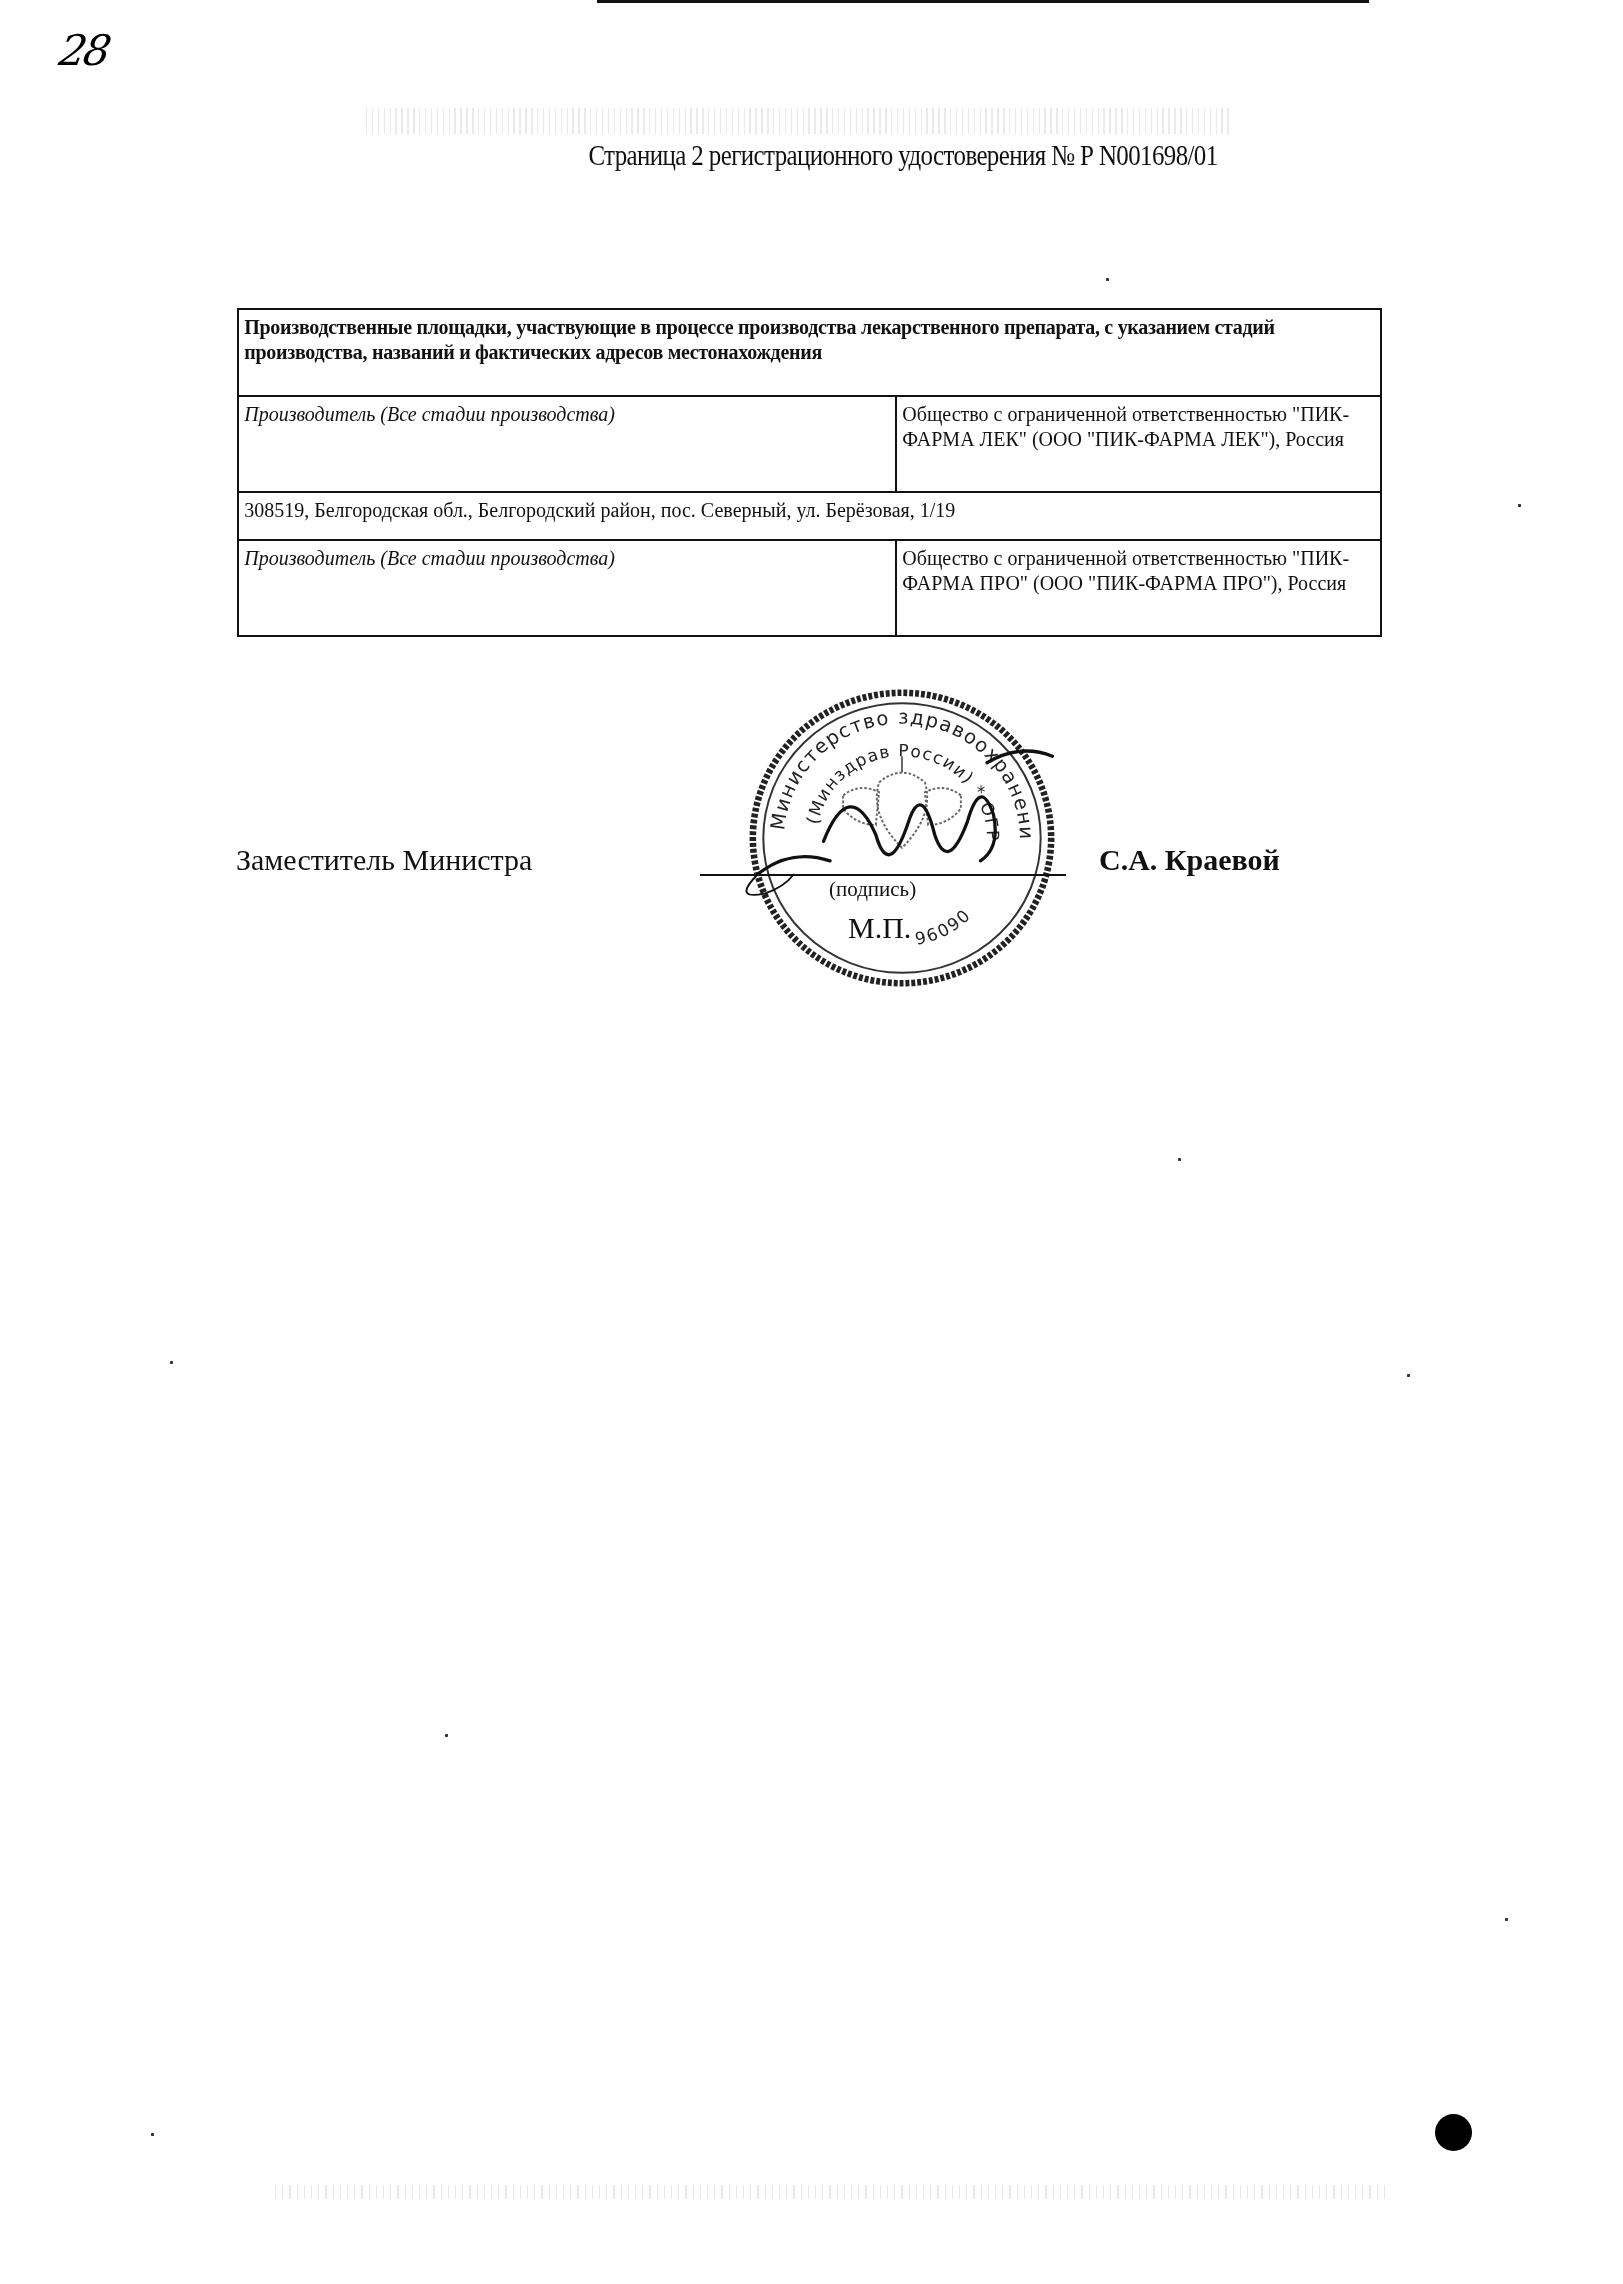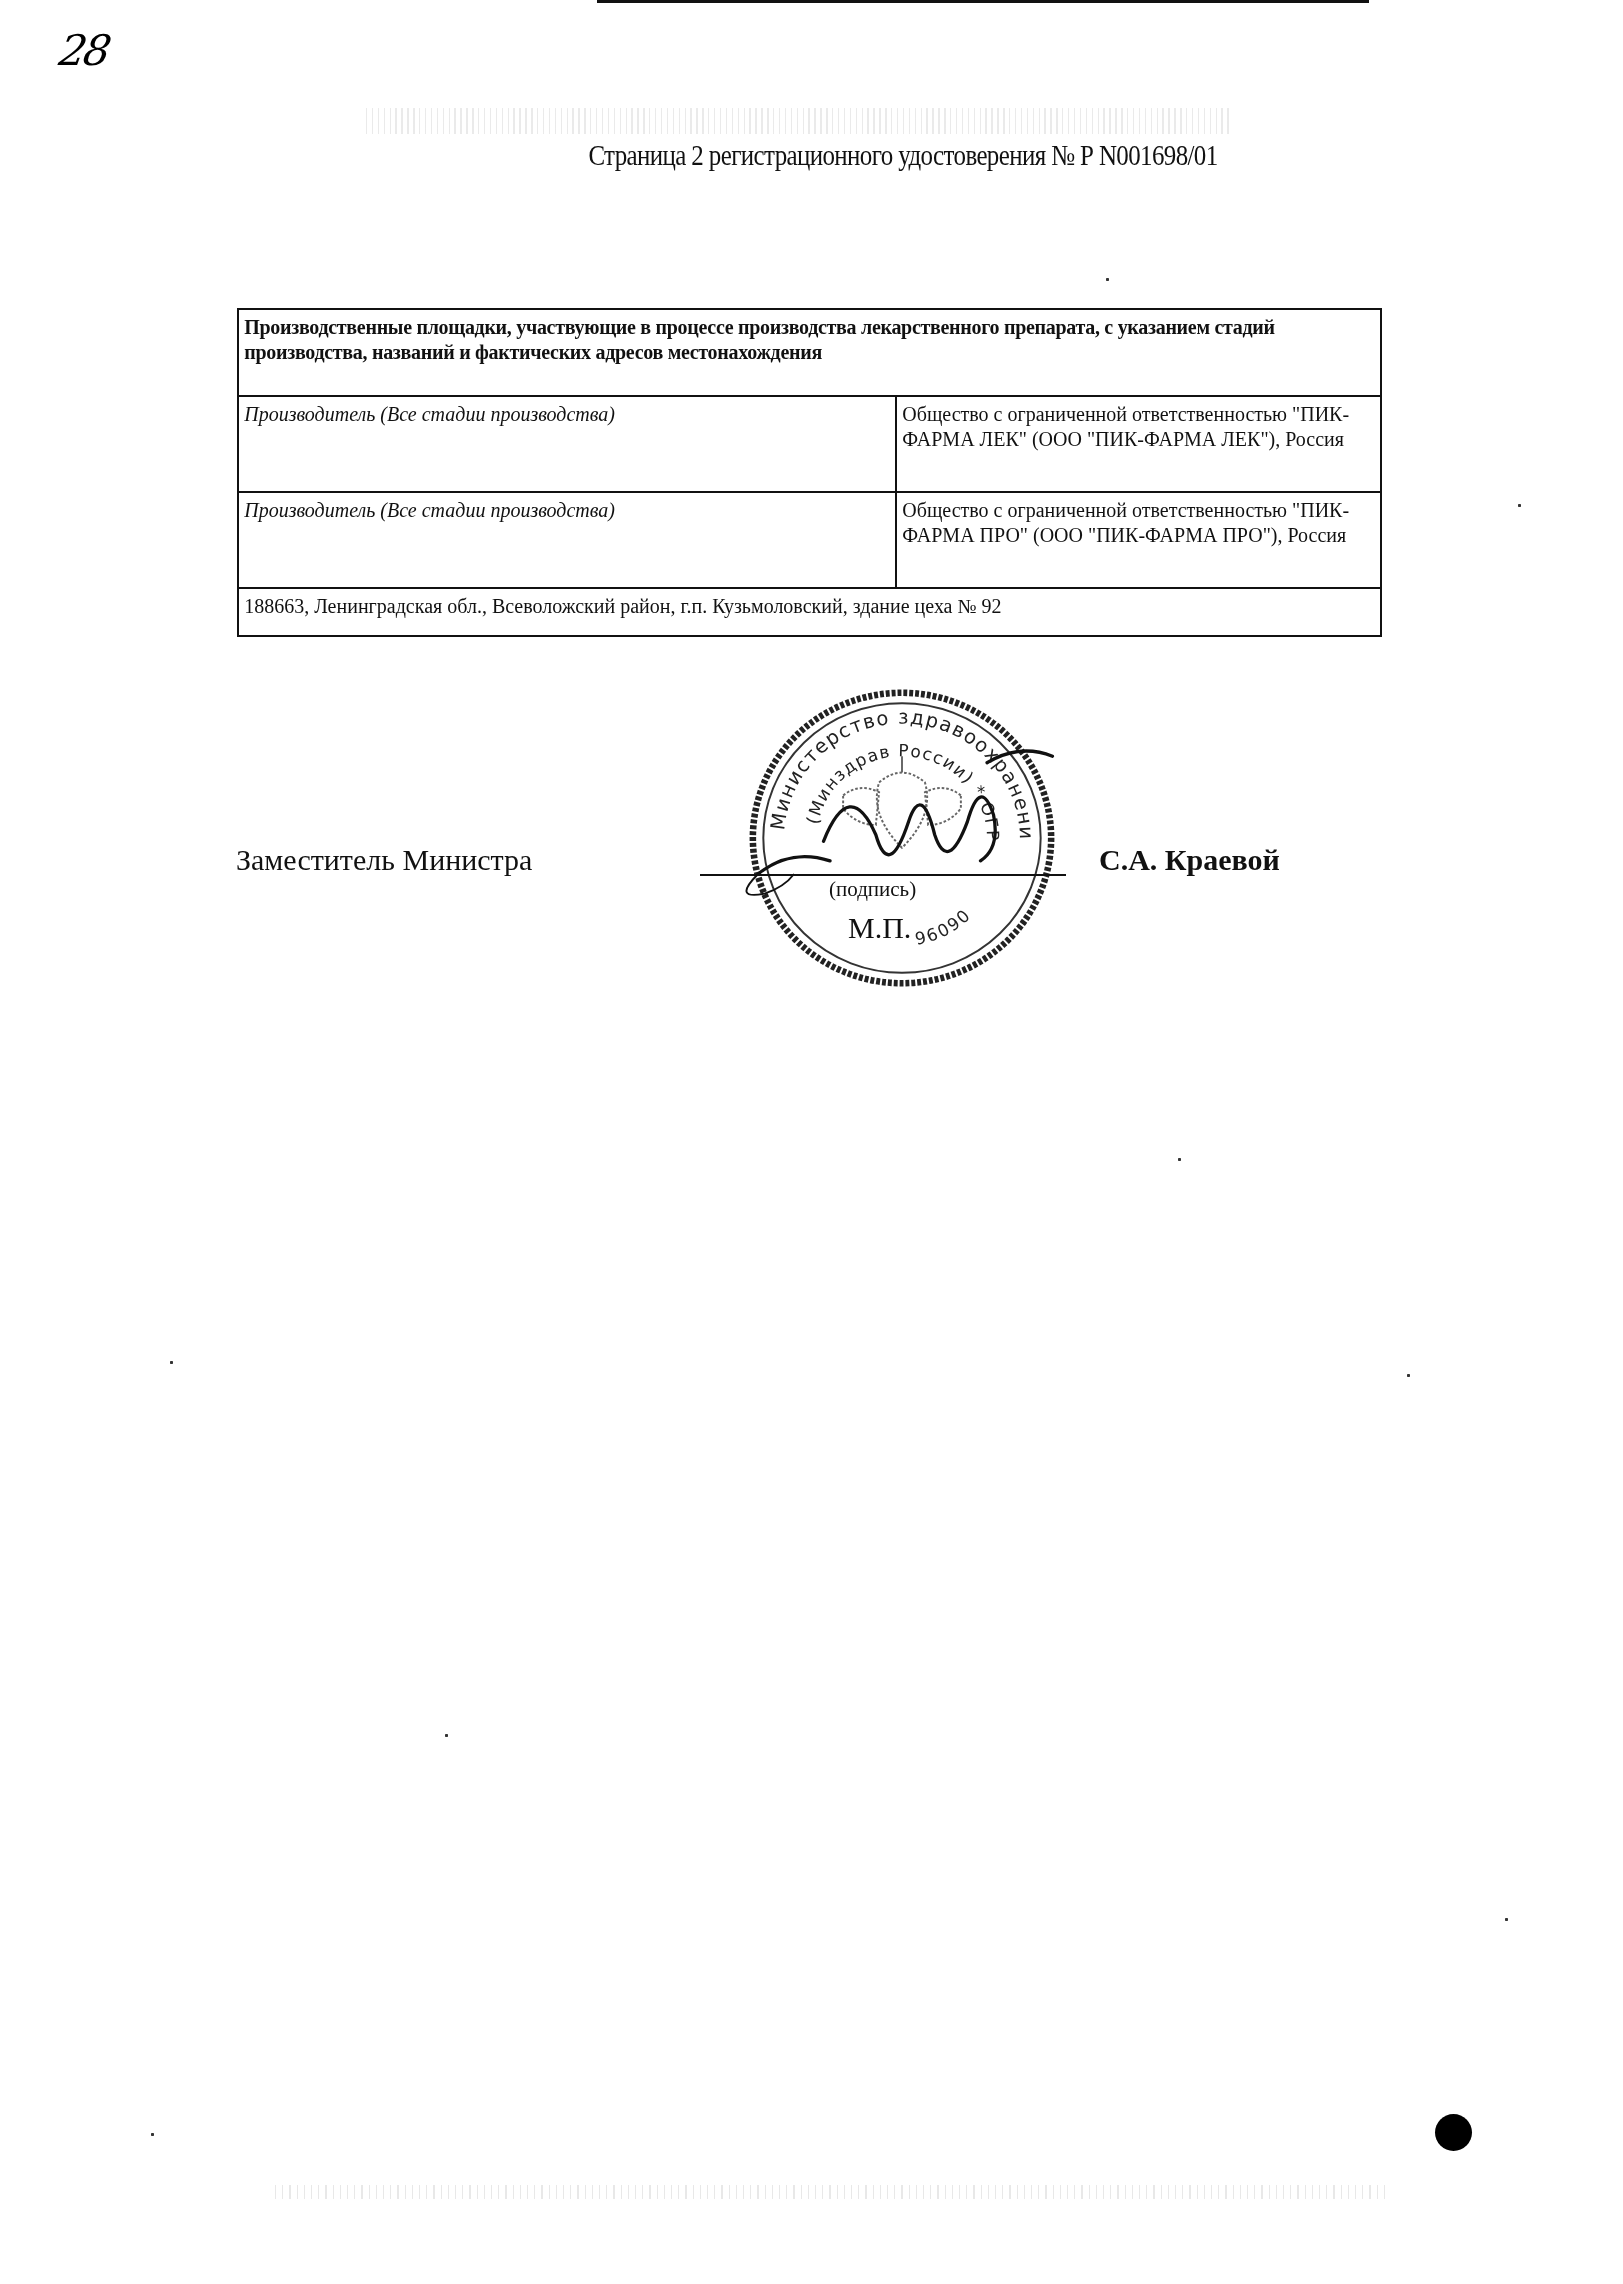--- a/index.html
+++ b/index.html
@@ -98,25 +98,25 @@
 <table class="sites">
   <tbody>
       <tr>
     <td colspan="2" class="caption-cell">Производственные площадки, участвующие в процессе производства лекарственного препарата, с указанием стадий производства, названий и фактических адресов местонахождения</td>
   </tr>
   <tr>
     <td class="role-cell">Производитель (Все стадии производства)</td>
     <td class="company-cell">Общество с ограниченной ответственностью "ПИК-ФАРМА ЛЕК" (ООО "ПИК-ФАРМА ЛЕК"), Россия</td>
   </tr>
   <tr>
+    <td colspan="2" class="address-cell">308519, Белгородская обл., Белгородский район, пос. Северный, ул. Берёзовая, 1/19</td>
+  </tr>
+  <tr>
     <td class="role-cell">Производитель (Все стадии производства)</td>
     <td class="company-cell">Общество с ограниченной ответственностью "ПИК-ФАРМА ПРО" (ООО "ПИК-ФАРМА ПРО"), Россия</td>
-  </tr>
-  <tr>
-    <td colspan="2" class="address-cell">188663, Ленинградская обл., Всеволожский район, г.п. Кузьмоловский, здание цеха № 92</td>
   </tr>
 </tbody>
   </table>
 
 <div class="signer-title">Заместитель Министра</div>
 
 <svg class="stamp" viewBox="0 0 480 470" xmlns="http://www.w3.org/2000/svg">
   <defs>
     <path id="outerArc" d="M 60 235 A 180 175 0 1 1 420 235"></path>
     <path id="innerArc" d="M 110 235 A 130 125 0 0 1 370 235"></path>

